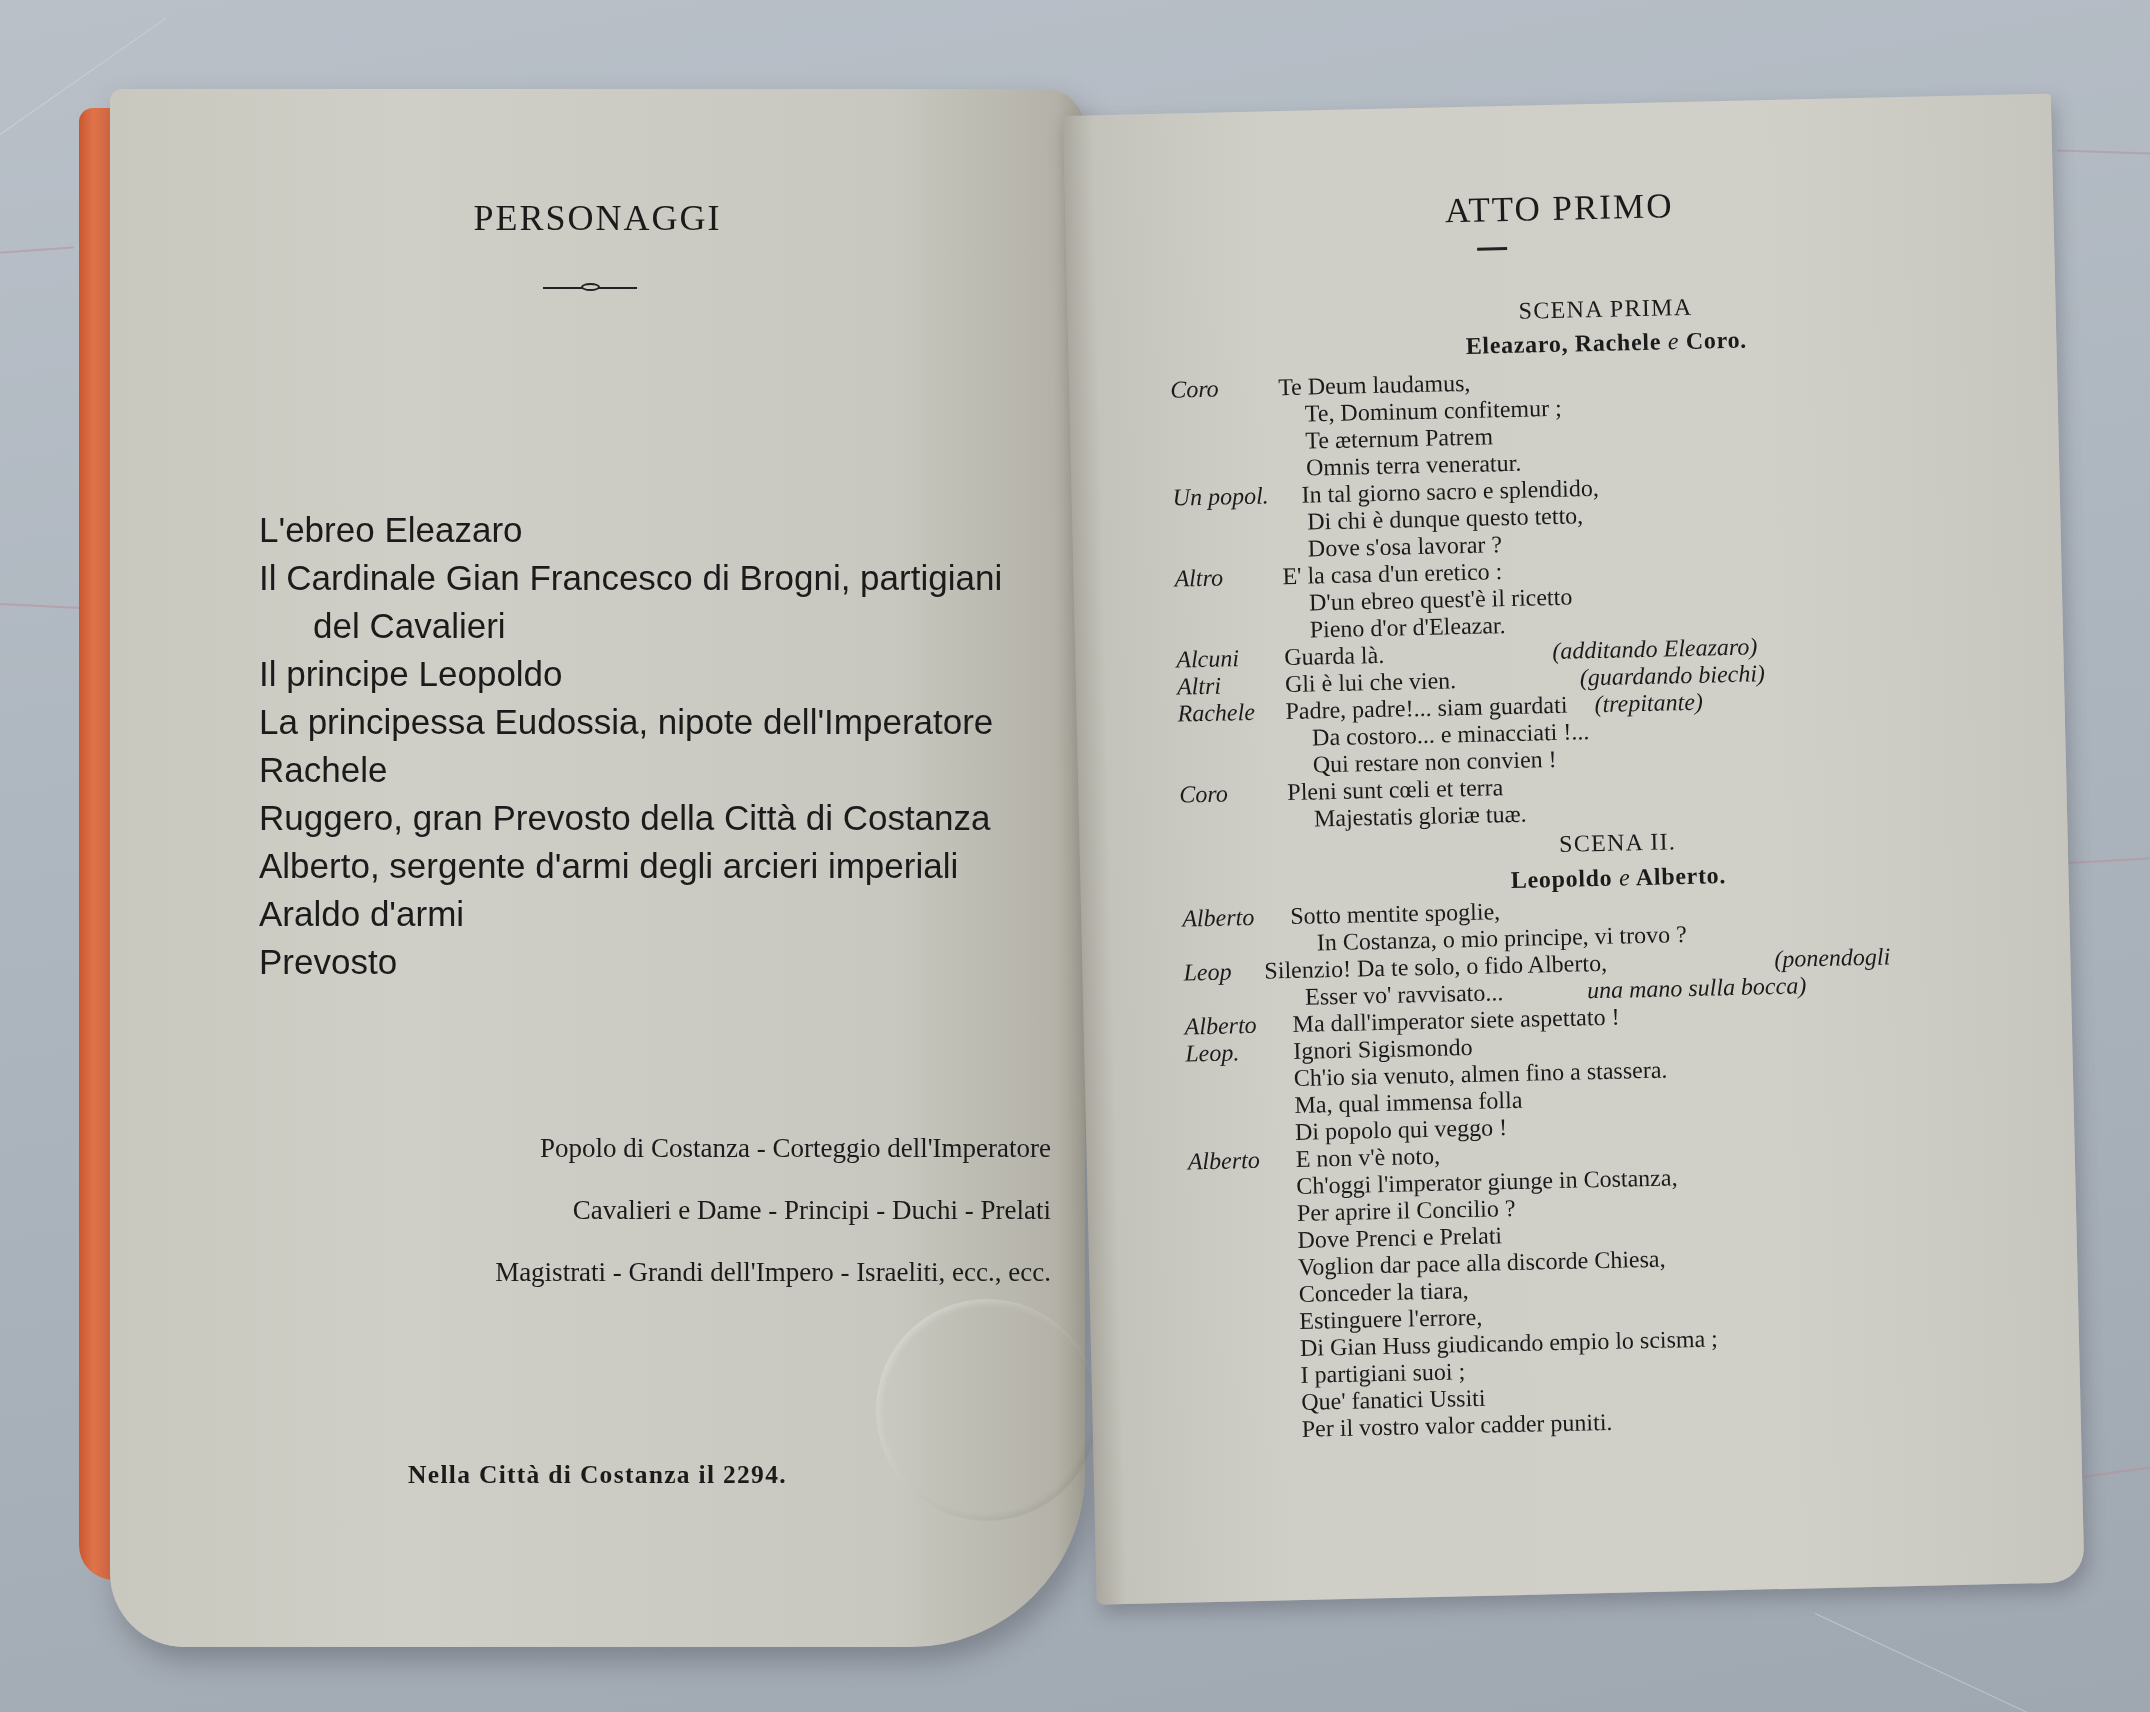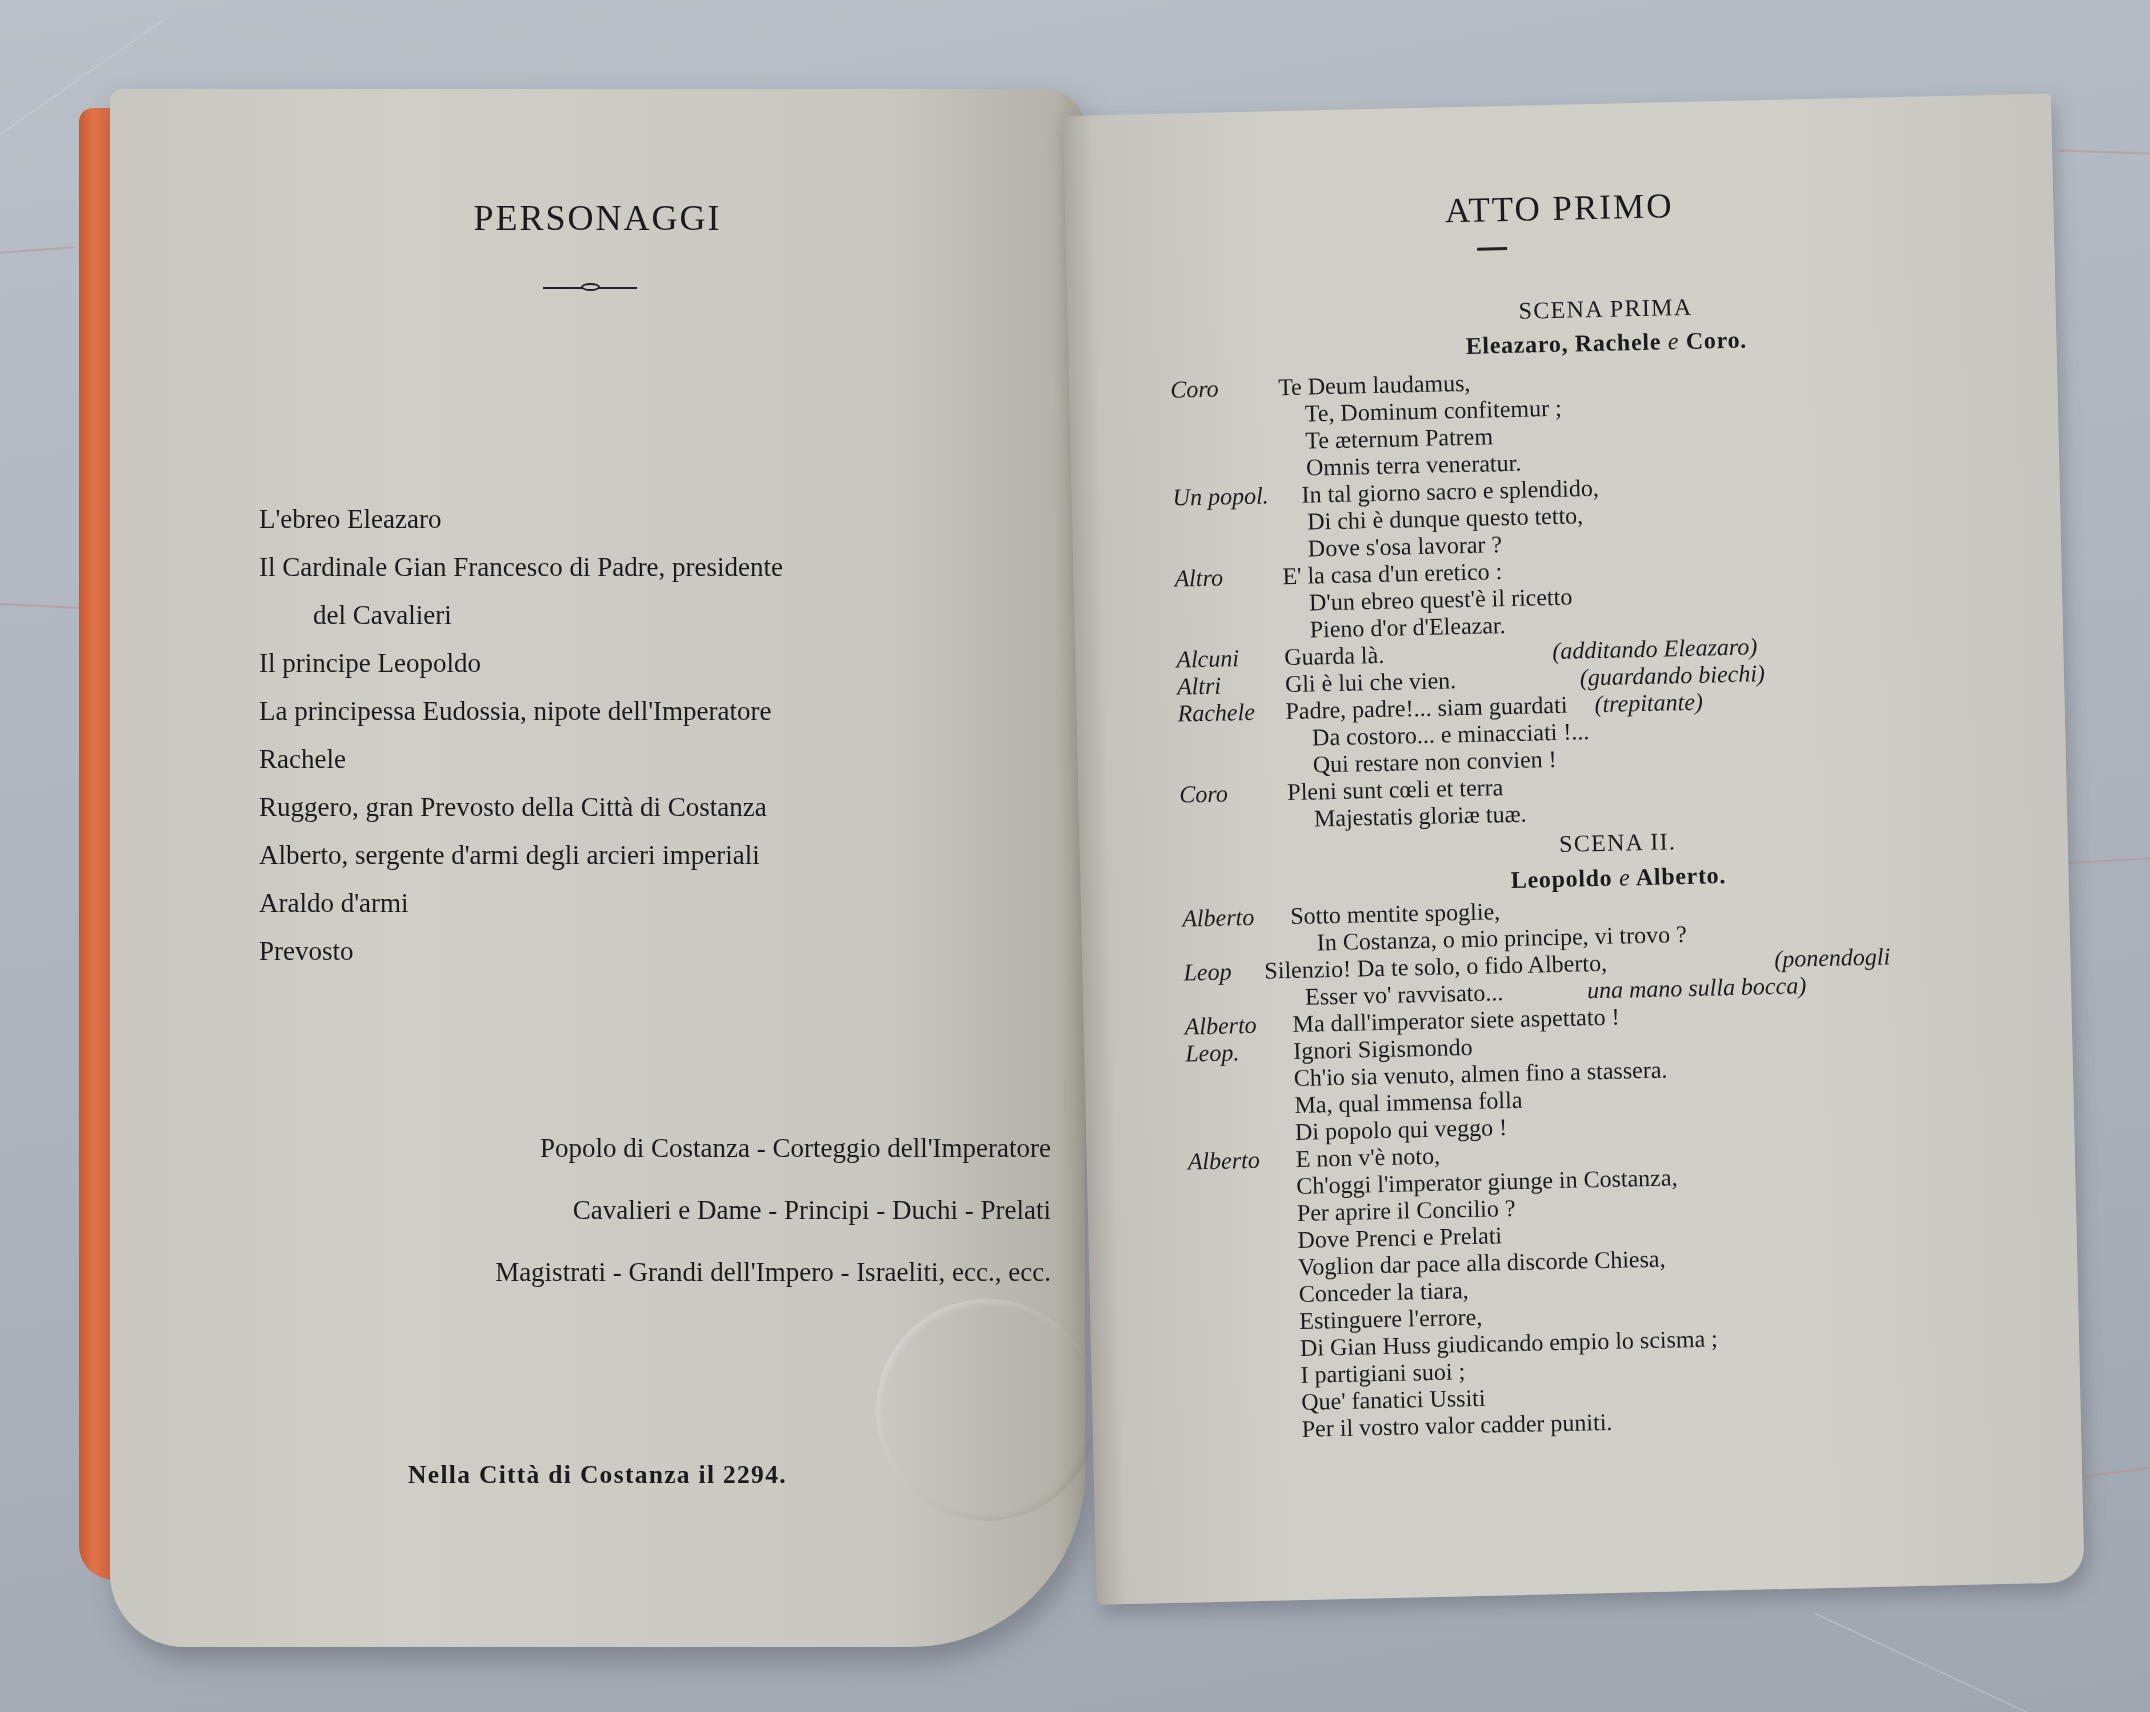--- a/index.html
+++ b/index.html
@@ -32,21 +32,21 @@
   }
   .heading {
     position:absolute; width:100%; text-align:center;
     font-family:"Liberation Serif", serif; letter-spacing:2px; font-weight:normal;
   }
   .ornament {
     position:absolute; width:94px; height:6.7px;
   }
   .ornament .line { position:absolute; top:2.7px; left:0; width:94px; height:2px; background:#222; }
   .ornament .knot { position:absolute; top:-0.7px; left:38px; width:19px; height:8px; border:2px solid #222; border-radius:50%; background:#cfcfc7; box-sizing:border-box;}
-  .cast-list { position:absolute; left:149px; top:406px; width:807px; font-family:Liberation Serif, serif; font-size:27px; }
+  .cast-list { position:absolute; left:149px; top:417px; width:807px; font-family:Liberation Sans, sans-serif; font-size:35px; }
   .cast-item { height:48px; line-height:48px; white-space:nowrap; }
   .cast-item.indent { padding-left:54px; }
   .extras { position:absolute; left:134px; top:1028px; width:807px; font-family:"Liberation Serif", serif; font-size:27px; }
   .extras div { height:62px; line-height:62px; text-align:right; white-space:nowrap; }
   .setting { position:absolute; left:0; width:100%; top:1371px; text-align:center; font-family:"Liberation Serif", serif; font-weight:bold; font-size:25.5px; letter-spacing:1.3px; }
   .emboss { position:absolute; left:766px; top:1210px; width:222px; height:222px; border-radius:50%;
             box-shadow: inset 2.7px 2.7px 6.7px rgba(255,255,255,.35), inset -2.7px -2.7px 6.7px rgba(90,90,80,.18); opacity:.8; }
 
   .script { position:absolute; left:101px; top:0; width:874px; font-family:"Liberation Serif", serif; font-size:24px; }
   .row { position:relative; height:27px; line-height:27px; white-space:nowrap; }
@@ -73,21 +73,21 @@
 <div class="spine"></div>
 
 <div class="page page-left">
   <div class="heading" style="top:108px;font-size:36px;">PERSONAGGI</div>
   <div class="ornament" style="left:433px;top:195px;">
     <div class="line"></div>
       <div class="knot"></div>
   </div>
   <div class="cast-list" style="left:149px;">
     <div class="cast-item">L'ebreo Eleazaro</div>
-    <div class="cast-item">Il Cardinale Gian Francesco di Padre,  presidente</div>
+    <div class="cast-item">Il Cardinale Gian Francesco di Brogni,  partigiani</div>
     <div class="cast-item indent">del Cavalieri</div>
     <div class="cast-item">Il principe Leopoldo</div>
     <div class="cast-item">La principessa Eudossia, nipote dell'Imperatore</div>
     <div class="cast-item">Rachele</div>
     <div class="cast-item">Ruggero, gran Prevosto della Città di Costanza</div>
     <div class="cast-item">Alberto, sergente d'armi degli arcieri imperiali</div>
     <div class="cast-item">Araldo d'armi</div>
     <div class="cast-item">Prevosto</div>
   </div>
   <div class="extras">

